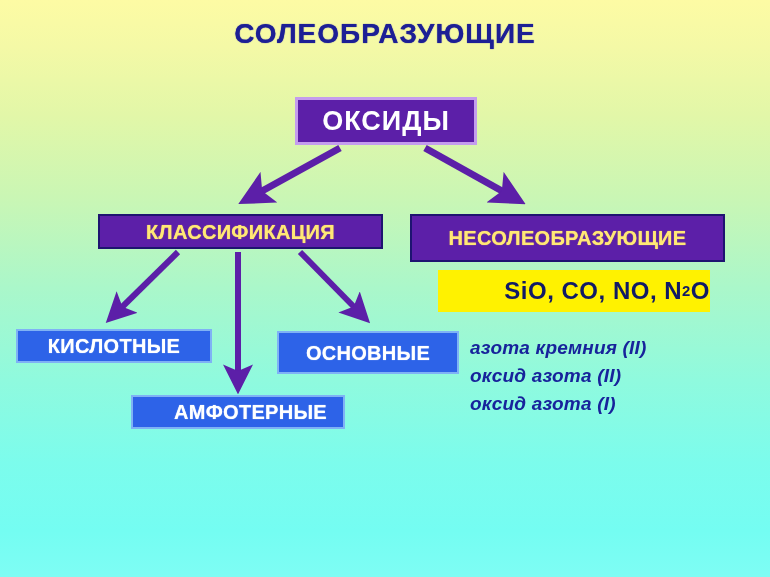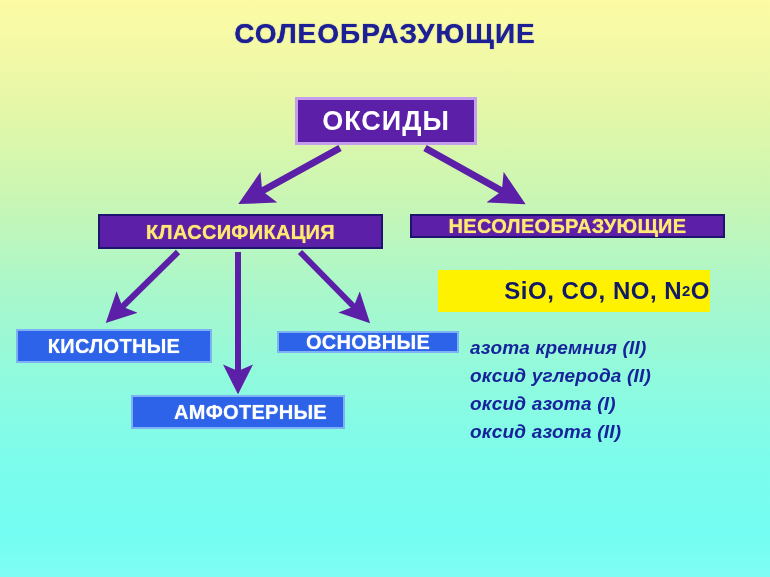--- a/index.html
+++ b/index.html
@@ -73,24 +73,24 @@
   }
   
   .yellow {
     background: #fff200;
     color: #111a66;
     border: none;
   }
 
   #box-oxides      { left: 295px; top: 90px;  width: 182px; height: 48px; font-size: 27px; letter-spacing: 1px; margin-top: 7px; }
   #box-salt        { left: 98px;  top: 214px; width: 285px; height: 35px; font-size: 20px; letter-spacing: .3px;}
-  #box-nonsalt     { left: 410px; top: 214px; width: 315px; height: 24px; font-size: 20px; letter-spacing: .3px;}
+  #box-nonsalt     { left: 410px; top: 214px; width: 315px; height: 48px; font-size: 20px; letter-spacing: .3px;}
   #box-formulas    { left: 438px; top: 270px; width: 272px; height: 42px; font-size: 24px; letter-spacing: .5px; justify-content: flex-end;}
   #box-acidic      { left: 16px;  top: 329px; width: 196px; height: 34px; font-size: 20px; letter-spacing: .3px; text-align: right;}
-  #box-basic       { left: 277px; top: 331px; width: 182px; height: 22px; font-size: 20px; letter-spacing: .3px;}
+  #box-basic       { left: 277px; top: 331px; width: 182px; height: 43px; font-size: 20px; letter-spacing: .3px;}
   #box-amphoteric  { left: 131px; top: 395px; width: 214px; height: 34px; font-size: 20px; letter-spacing: .3px; padding-left: 25px;}
 
   .sub { font-size: 0.62em; vertical-align: -0.32em; }
 
   
   .arrow-layer {
     position: absolute;
     left: 0; top: 0;
     width: 770px;
     height: 577px;
@@ -172,18 +172,17 @@
   </div>
 
   <div id="box-formulas" class="node yellow">
     <span>SiO, CO, NO, N</span>
       <span class="sub">2</span>
       <span>O</span>
   </div>
 
   <div id="caption-list">
     <div>азота кремния (II)</div>
-    <div>оксид углерода (II)</div>
+    <div>оксид азота (II)</div>
     <div>оксид азота (I)</div>
-    <div>оксид азота (II)</div>
   </div>
 
 </div>
 
 </body></html>

